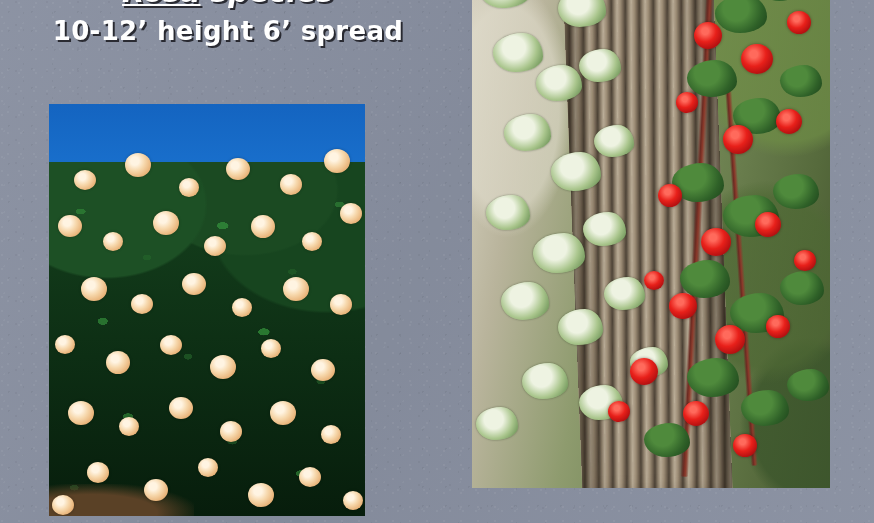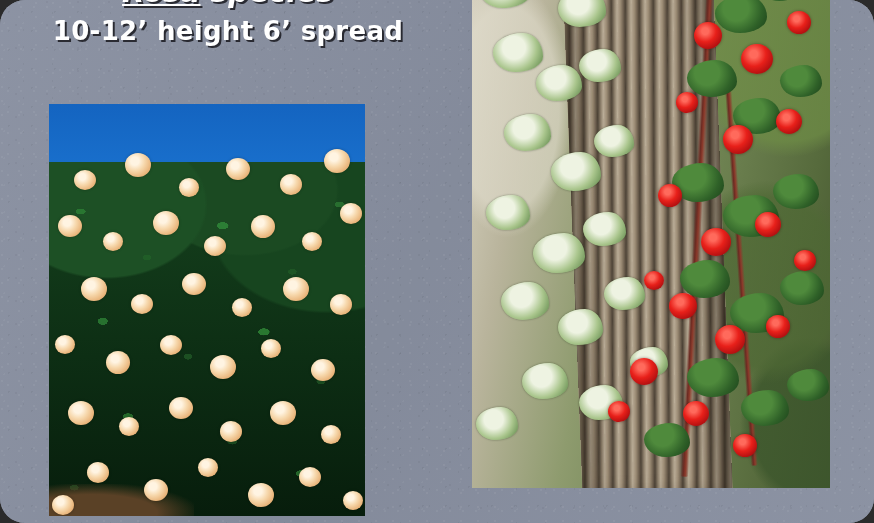--- a/index.html
+++ b/index.html
@@ -7,21 +7,20 @@
     padding: 0;
     background: #2b2b2b;
   }
   .slide {
     position: relative;
     width: 874px;
     height: 523px;
     overflow: hidden;
     background-color: #888fa0;
     font-family: "DejaVu Sans", "Liberation Sans", sans-serif;
-    border-radius: 25px;
   }
   
   .slide-bg {
     position: absolute;
     inset: 0;
     background-color: #888fa0;
     background-image:
       radial-gradient(circle at 12% 20%, rgba(255,255,255,0.055) 0 1px, transparent 1px),
       radial-gradient(circle at 37% 61%, rgba(0,0,0,0.05) 0 1px, transparent 1px),
       radial-gradient(circle at 63% 33%, rgba(255,255,255,0.05) 0 1px, transparent 1px),

